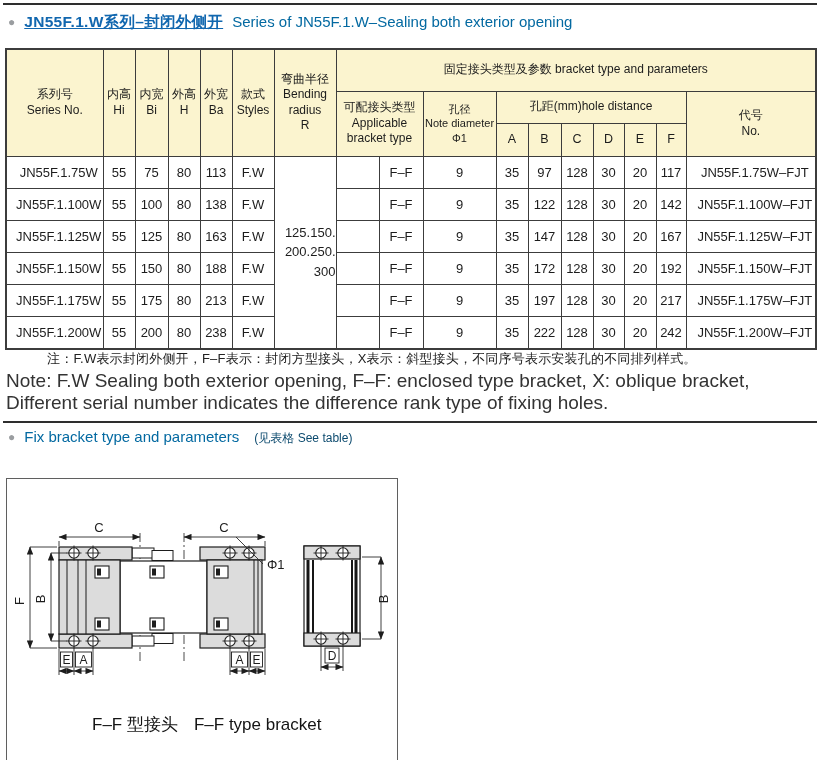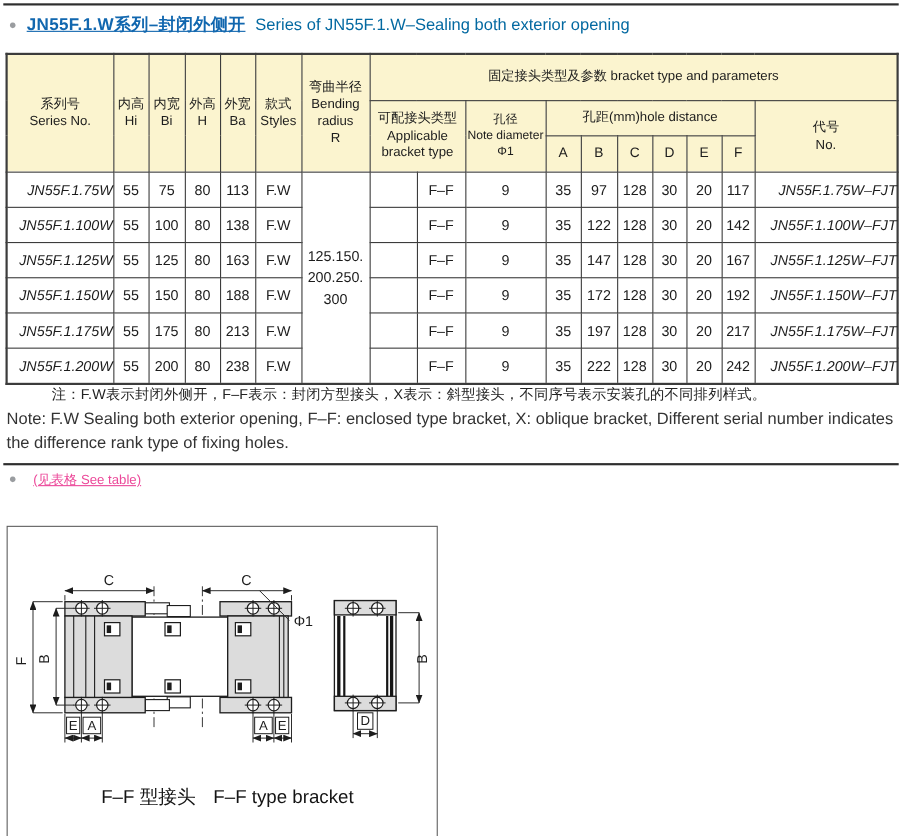--- a/index.html
+++ b/index.html
@@ -11,43 +11,43 @@
   .rule{position:absolute;left:3px;width:814px;height:2px;background:#2e2e2e;}
   #rule-top{top:3px;}
   #rule-mid{top:421px;}
 
   .section-head{position:absolute;left:8px;display:flex;align-items:baseline;gap:9px;white-space:nowrap;}
   #section1-head{top:12px;}
   #section2-head{top:428px;}
   .bullet{color:#9a9da0;font-size:12px;position:relative;top:-1px;}
   .title-cn{color:#1167af;font-weight:bold;font-size:15.5px;letter-spacing:.3px;text-decoration:underline;}
   .title-en{color:#0369a1;font-size:15px;}
-  .title-note{color:#ec4899;font-size:12px;padding-left:6px;text-decoration:underline;}
+  .title-note{color:#0c4a6e;font-size:12px;padding-left:6px;}
 
   table#spec-table{
     position:absolute;left:5px;top:48px;width:810px;
     border-collapse:collapse;table-layout:fixed;
     border:2px solid #3c3c3c;
   }
   #spec-table th,#spec-table td{
     border:1px solid #3c3c3c;padding:0;text-align:center;vertical-align:middle;
   }
   #spec-table th{
     background:#fbf4cf;font-weight:normal;font-size:12px;line-height:1.3;
     white-space:pre-line;color:#1c1c1c;
   }
   #spec-table th.small{font-size:11px;}
   #spec-table th.letter{font-size:12.5px;}
   #spec-table td{font-size:13px;height:31px;color:#1c1c1c;background:#ffffff;}
-  #spec-table td.left{text-align:right;padding-left:8px;font-style:italic;}
-  #spec-table td.pre{white-space:pre-line;line-height:1.5;}
+  #spec-table td.left{text-align:center;padding-left:8px;}
+  #spec-table td.pre{white-space:pre-line;line-height:1.5;text-align:right;}
 
   .note{position:absolute;left:6px;color:#222;}
   #note-cn{top:350px;font-size:13px;letter-spacing:.2px;margin-left:41px;}
-  #note-en{top:370px;width:810px;font-size:15px;line-height:22px;color:#333;}
+  #note-en{top:370px;width:810px;font-size:19px;line-height:22px;color:#333;}
 
   #diagram-box{
     position:absolute;left:6px;top:478px;width:390px;height:300px;
     border:1px solid #5f5f5f;background:#fff;
   }
   .dimtext{font-size:13px;fill:#1d1d1d;font-family:"Liberation Sans","DejaVu Sans",sans-serif;}
   .boxtext{font-size:12px;fill:#1d1d1d;font-family:"Liberation Sans","DejaVu Sans",sans-serif;}
   .captext{font-size:17px;fill:#141414;font-family:"Liberation Sans","DejaVu Sans",sans-serif;}
 </style>
 </head>
@@ -235,20 +235,21 @@
 </tbody>
   </table>
 
 <div class="note" id="note-cn">注：F.W表示封闭外侧开，F–F表示：封闭方型接头，X表示：斜型接头，不同序号表示安装孔的不同排列样式。</div>
 <div class="note" id="note-en">Note: F.W Sealing both exterior opening, F–F: enclosed type bracket, X: oblique bracket, Different serial number indicates the difference rank type of fixing holes.</div>
 
 <div class="rule" id="rule-mid"></div>
 
 <div class="section-head" id="section2-head">
   <span class="bullet">●</span>
+  <span class="title-en">Fix bracket type and parameters</span>
   <span class="title-note">(见表格 See table)</span>
 </div>
 
 <div id="diagram-box">
 <svg width="390" height="300" viewBox="0 0 390 300">
   <defs>
     <marker id="arw" viewBox="0 0 10 8" markerWidth="9" markerHeight="7" refX="9.5" refY="4" orient="auto-start-reverse">
       <path d="M0,0 L10,4 L0,8 Z" fill="#1d1d1d"></path>
     </marker>
     <g id="hole">

